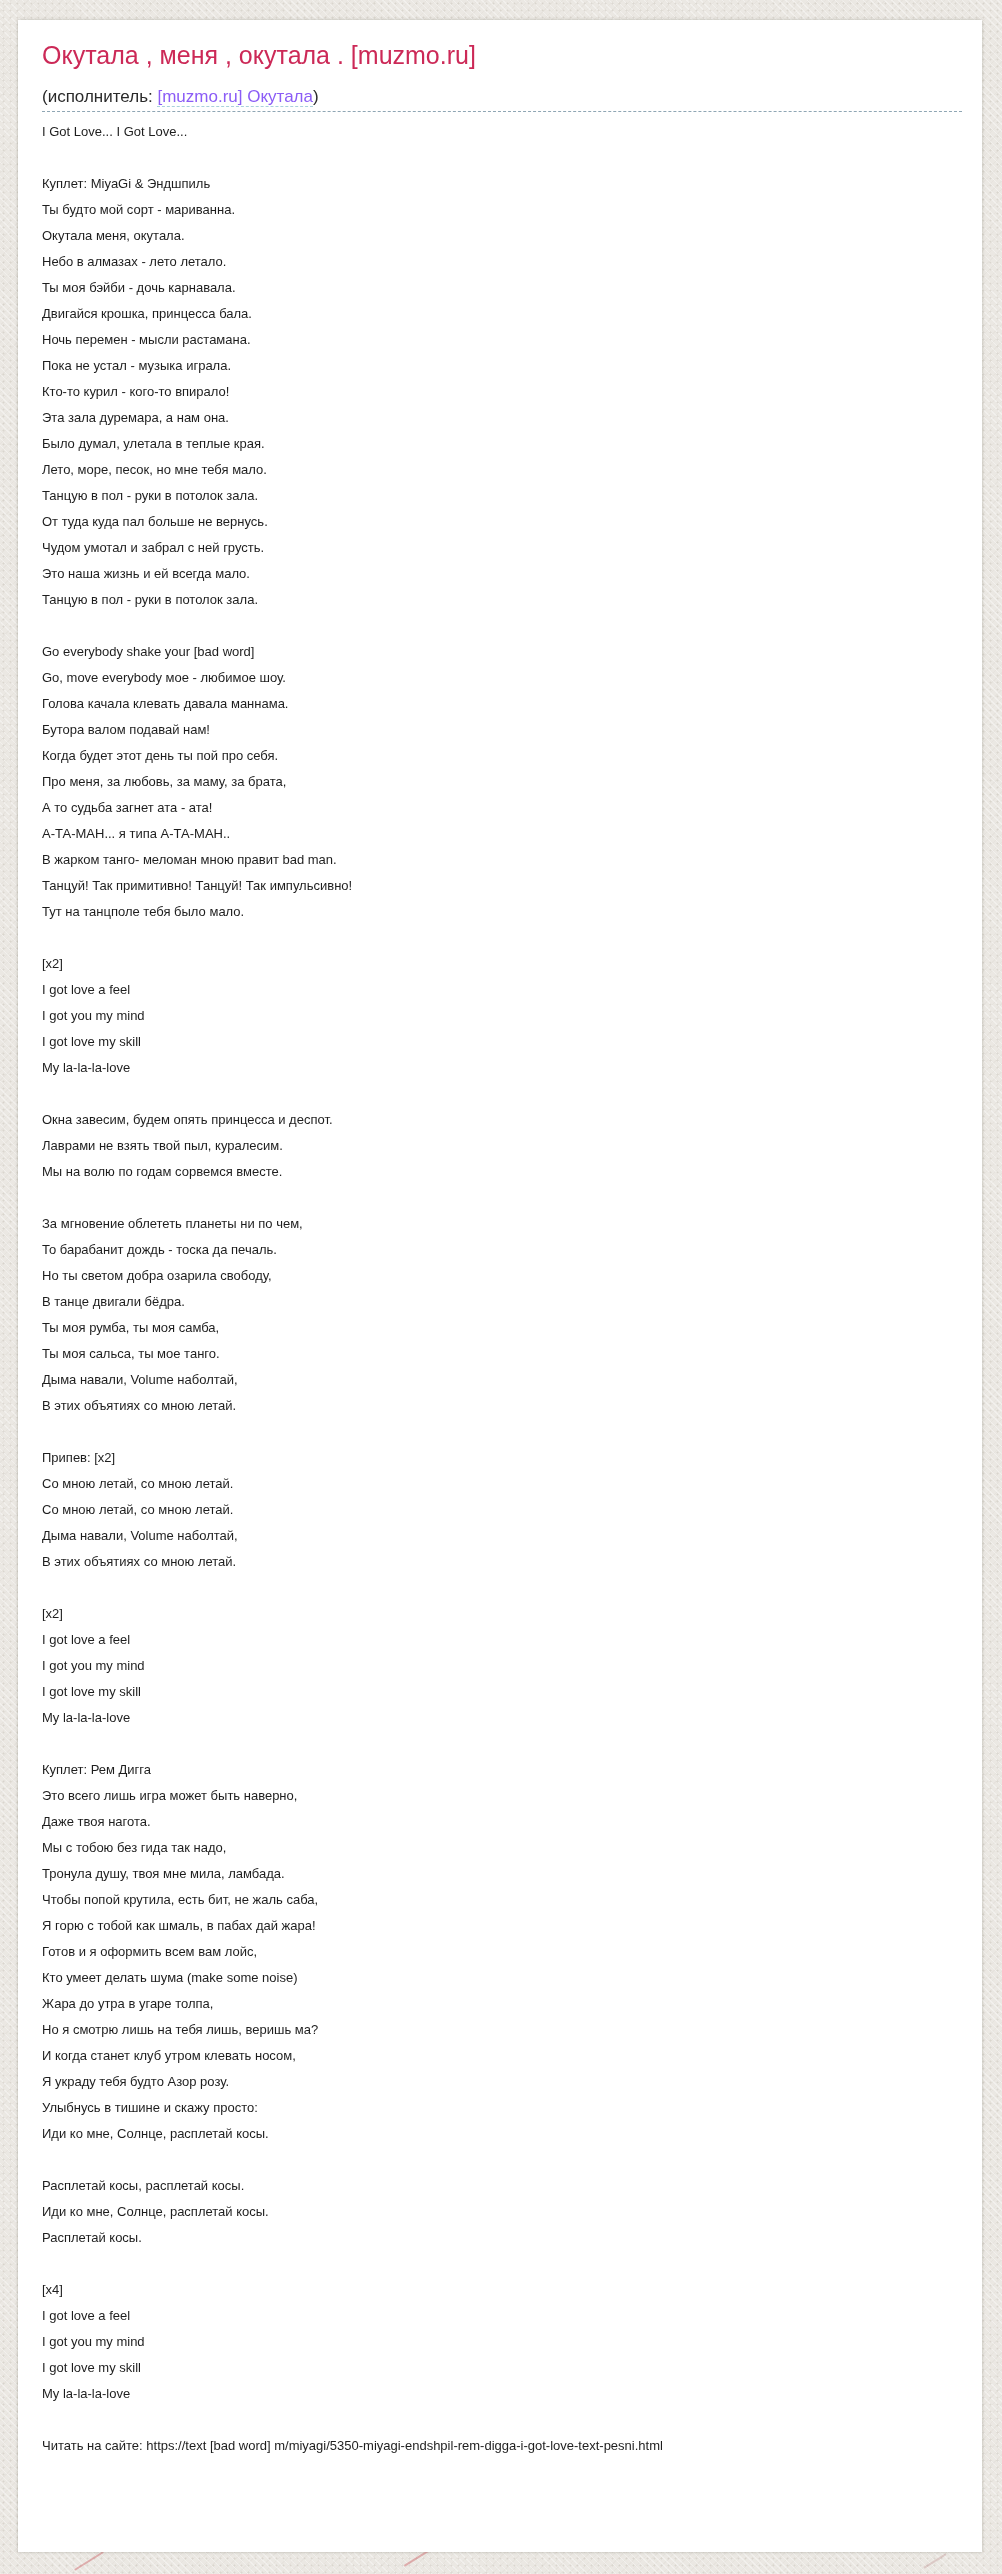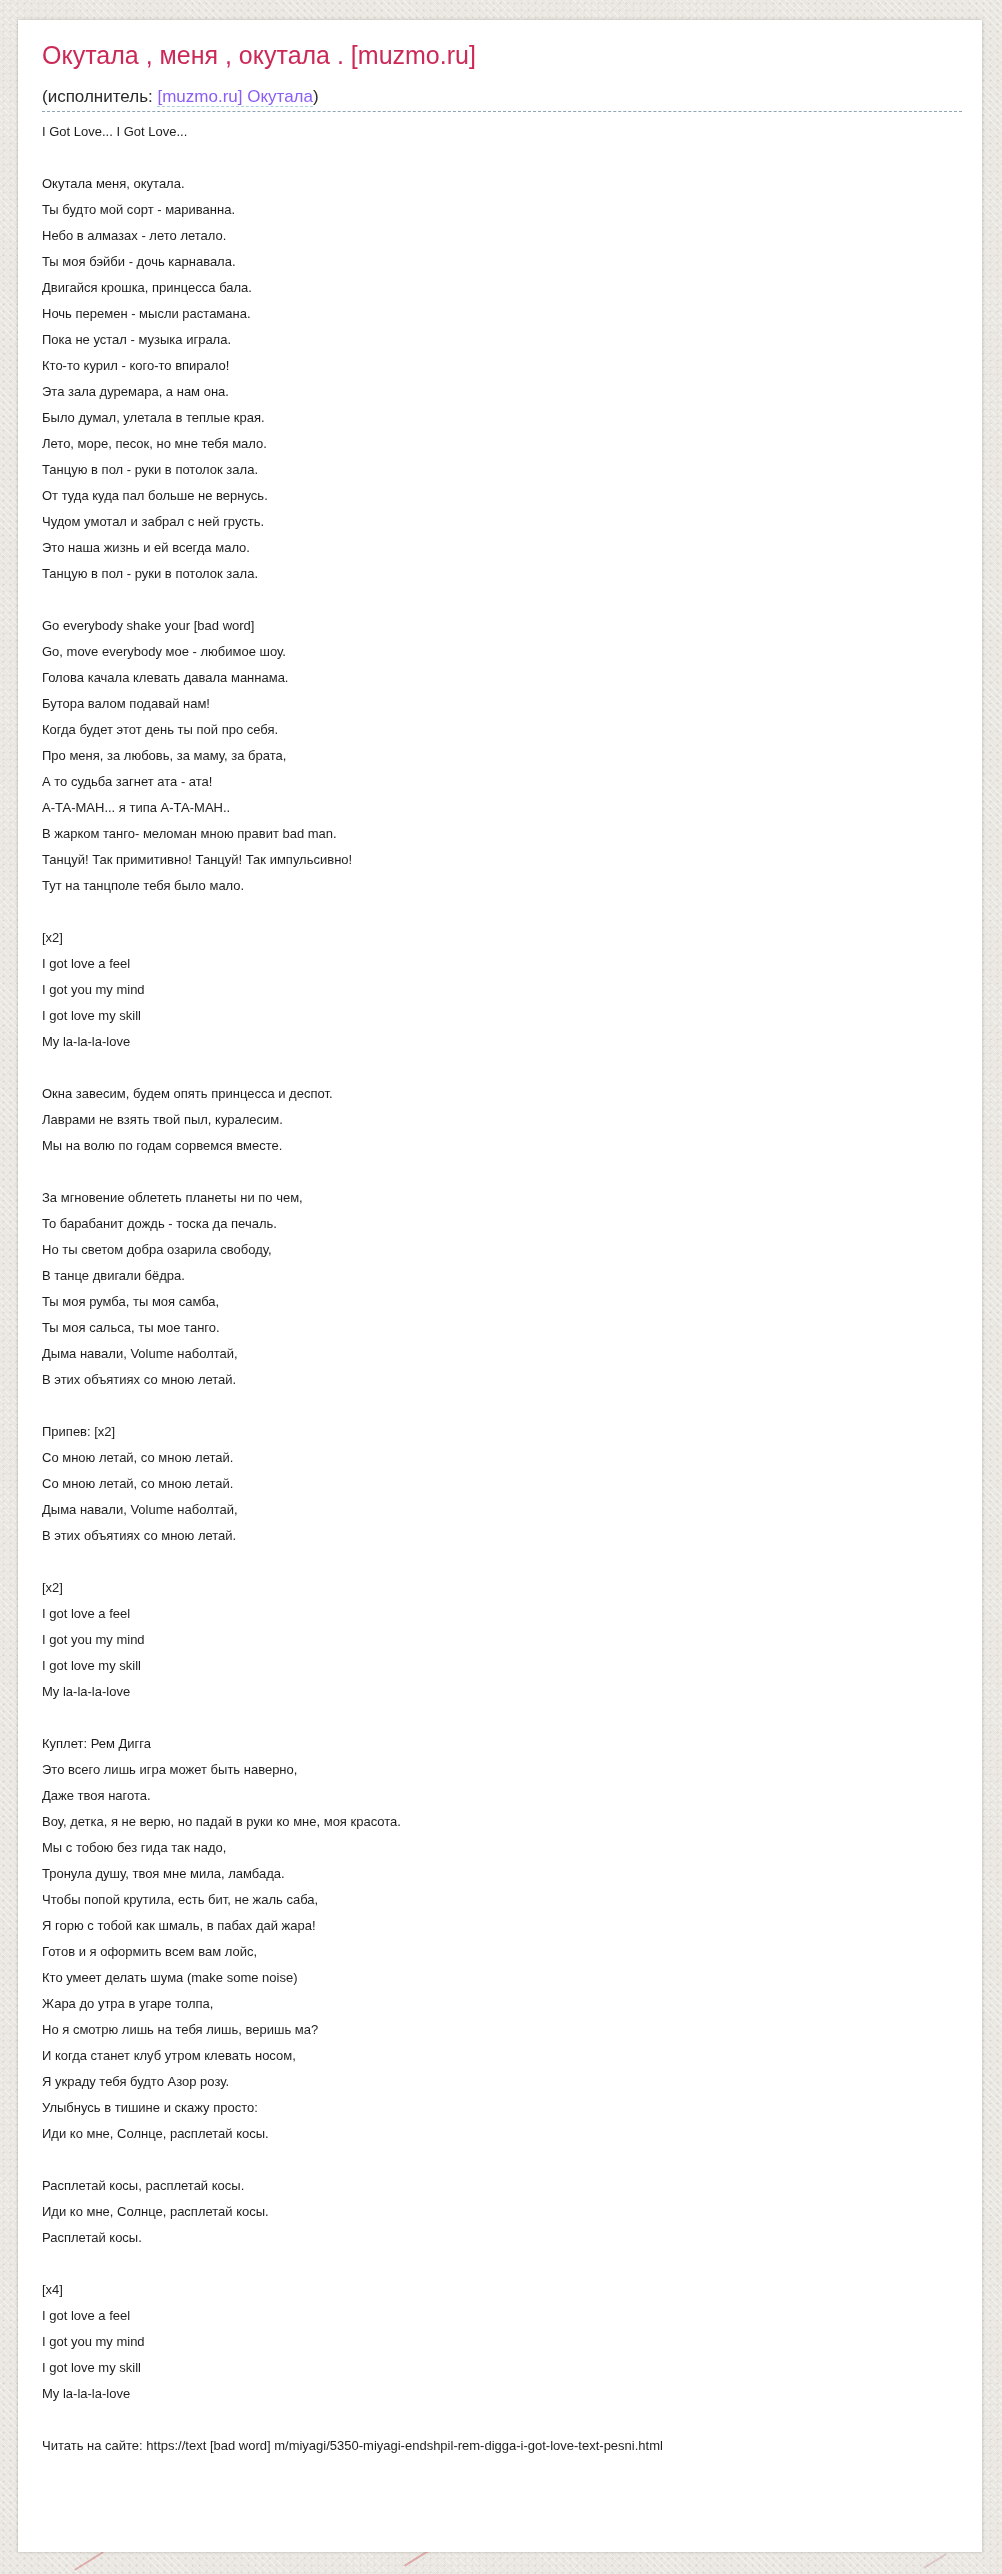--- a/index.html
+++ b/index.html
@@ -89,22 +89,23 @@
 <div class="card">
   <div class="page-title">Окутала , меня , окутала . [muzmo.ru]</div>
 
   <div class="artist-line">
     <span>(исполнитель: </span><a class="artist-link">[muzmo.ru] Окутала</a><span>)</span>
   </div>
 
   <div class="lyrics">
       <div class="lyric-line">I Got Love... I Got Love...</div>
       <div class="lyric-line"></div>
+      <div class="lyric-line">Куплет: MiyaGi &amp; Эндшпиль</div>
+      <div class="lyric-line">Ты будто мой сорт - мариванна.</div>
       <div class="lyric-line">Окутала меня, окутала.</div>
-      <div class="lyric-line">Ты будто мой сорт - мариванна.</div>
       <div class="lyric-line">Небо в алмазах - лето летало.</div>
       <div class="lyric-line">Ты моя бэйби - дочь карнавала.</div>
       <div class="lyric-line">Двигайся крошка, принцесса бала.</div>
       <div class="lyric-line">Ночь перемен - мысли растамана.</div>
       <div class="lyric-line">Пока не устал - музыка играла.</div>
       <div class="lyric-line">Кто-то курил - кого-то впирало!</div>
       <div class="lyric-line">Эта зала дуремара, а нам она.</div>
       <div class="lyric-line">Было думал, улетала в теплые края.</div>
       <div class="lyric-line">Лето, море, песок, но мне тебя мало.</div>
       <div class="lyric-line">Танцую в пол - руки в потолок зала.</div>
@@ -152,21 +153,20 @@
       <div class="lyric-line"></div>
       <div class="lyric-line">[x2]</div>
       <div class="lyric-line">I got love a feel</div>
       <div class="lyric-line">I got you my mind</div>
       <div class="lyric-line">I got love my skill</div>
       <div class="lyric-line">My la-la-la-love</div>
       <div class="lyric-line"></div>
       <div class="lyric-line">Куплет: Рем Дигга</div>
       <div class="lyric-line">Это всего лишь игра может быть наверно,</div>
       <div class="lyric-line">Даже твоя нагота.</div>
-      <div class="lyric-line">Воу, детка, я не верю, но падай в руки ко мне, моя красота.</div>
       <div class="lyric-line">Мы с тобою без гида так надо,</div>
       <div class="lyric-line">Тронула душу, твоя мне мила, ламбада.</div>
       <div class="lyric-line">Чтобы попой крутила, есть бит, не жаль саба,</div>
       <div class="lyric-line">Я горю с тобой как шмаль, в пабах дай жара!</div>
       <div class="lyric-line">Готов и я оформить всем вам лойс,</div>
       <div class="lyric-line">Кто умеет делать шума (make some noise)</div>
       <div class="lyric-line">Жара до утра в угаре толпа,</div>
       <div class="lyric-line">Но я смотрю лишь на тебя лишь, веришь ма?</div>
       <div class="lyric-line">И когда станет клуб утром клевать носом,</div>
       <div class="lyric-line">Я украду тебя будто Азор розу.</div>

